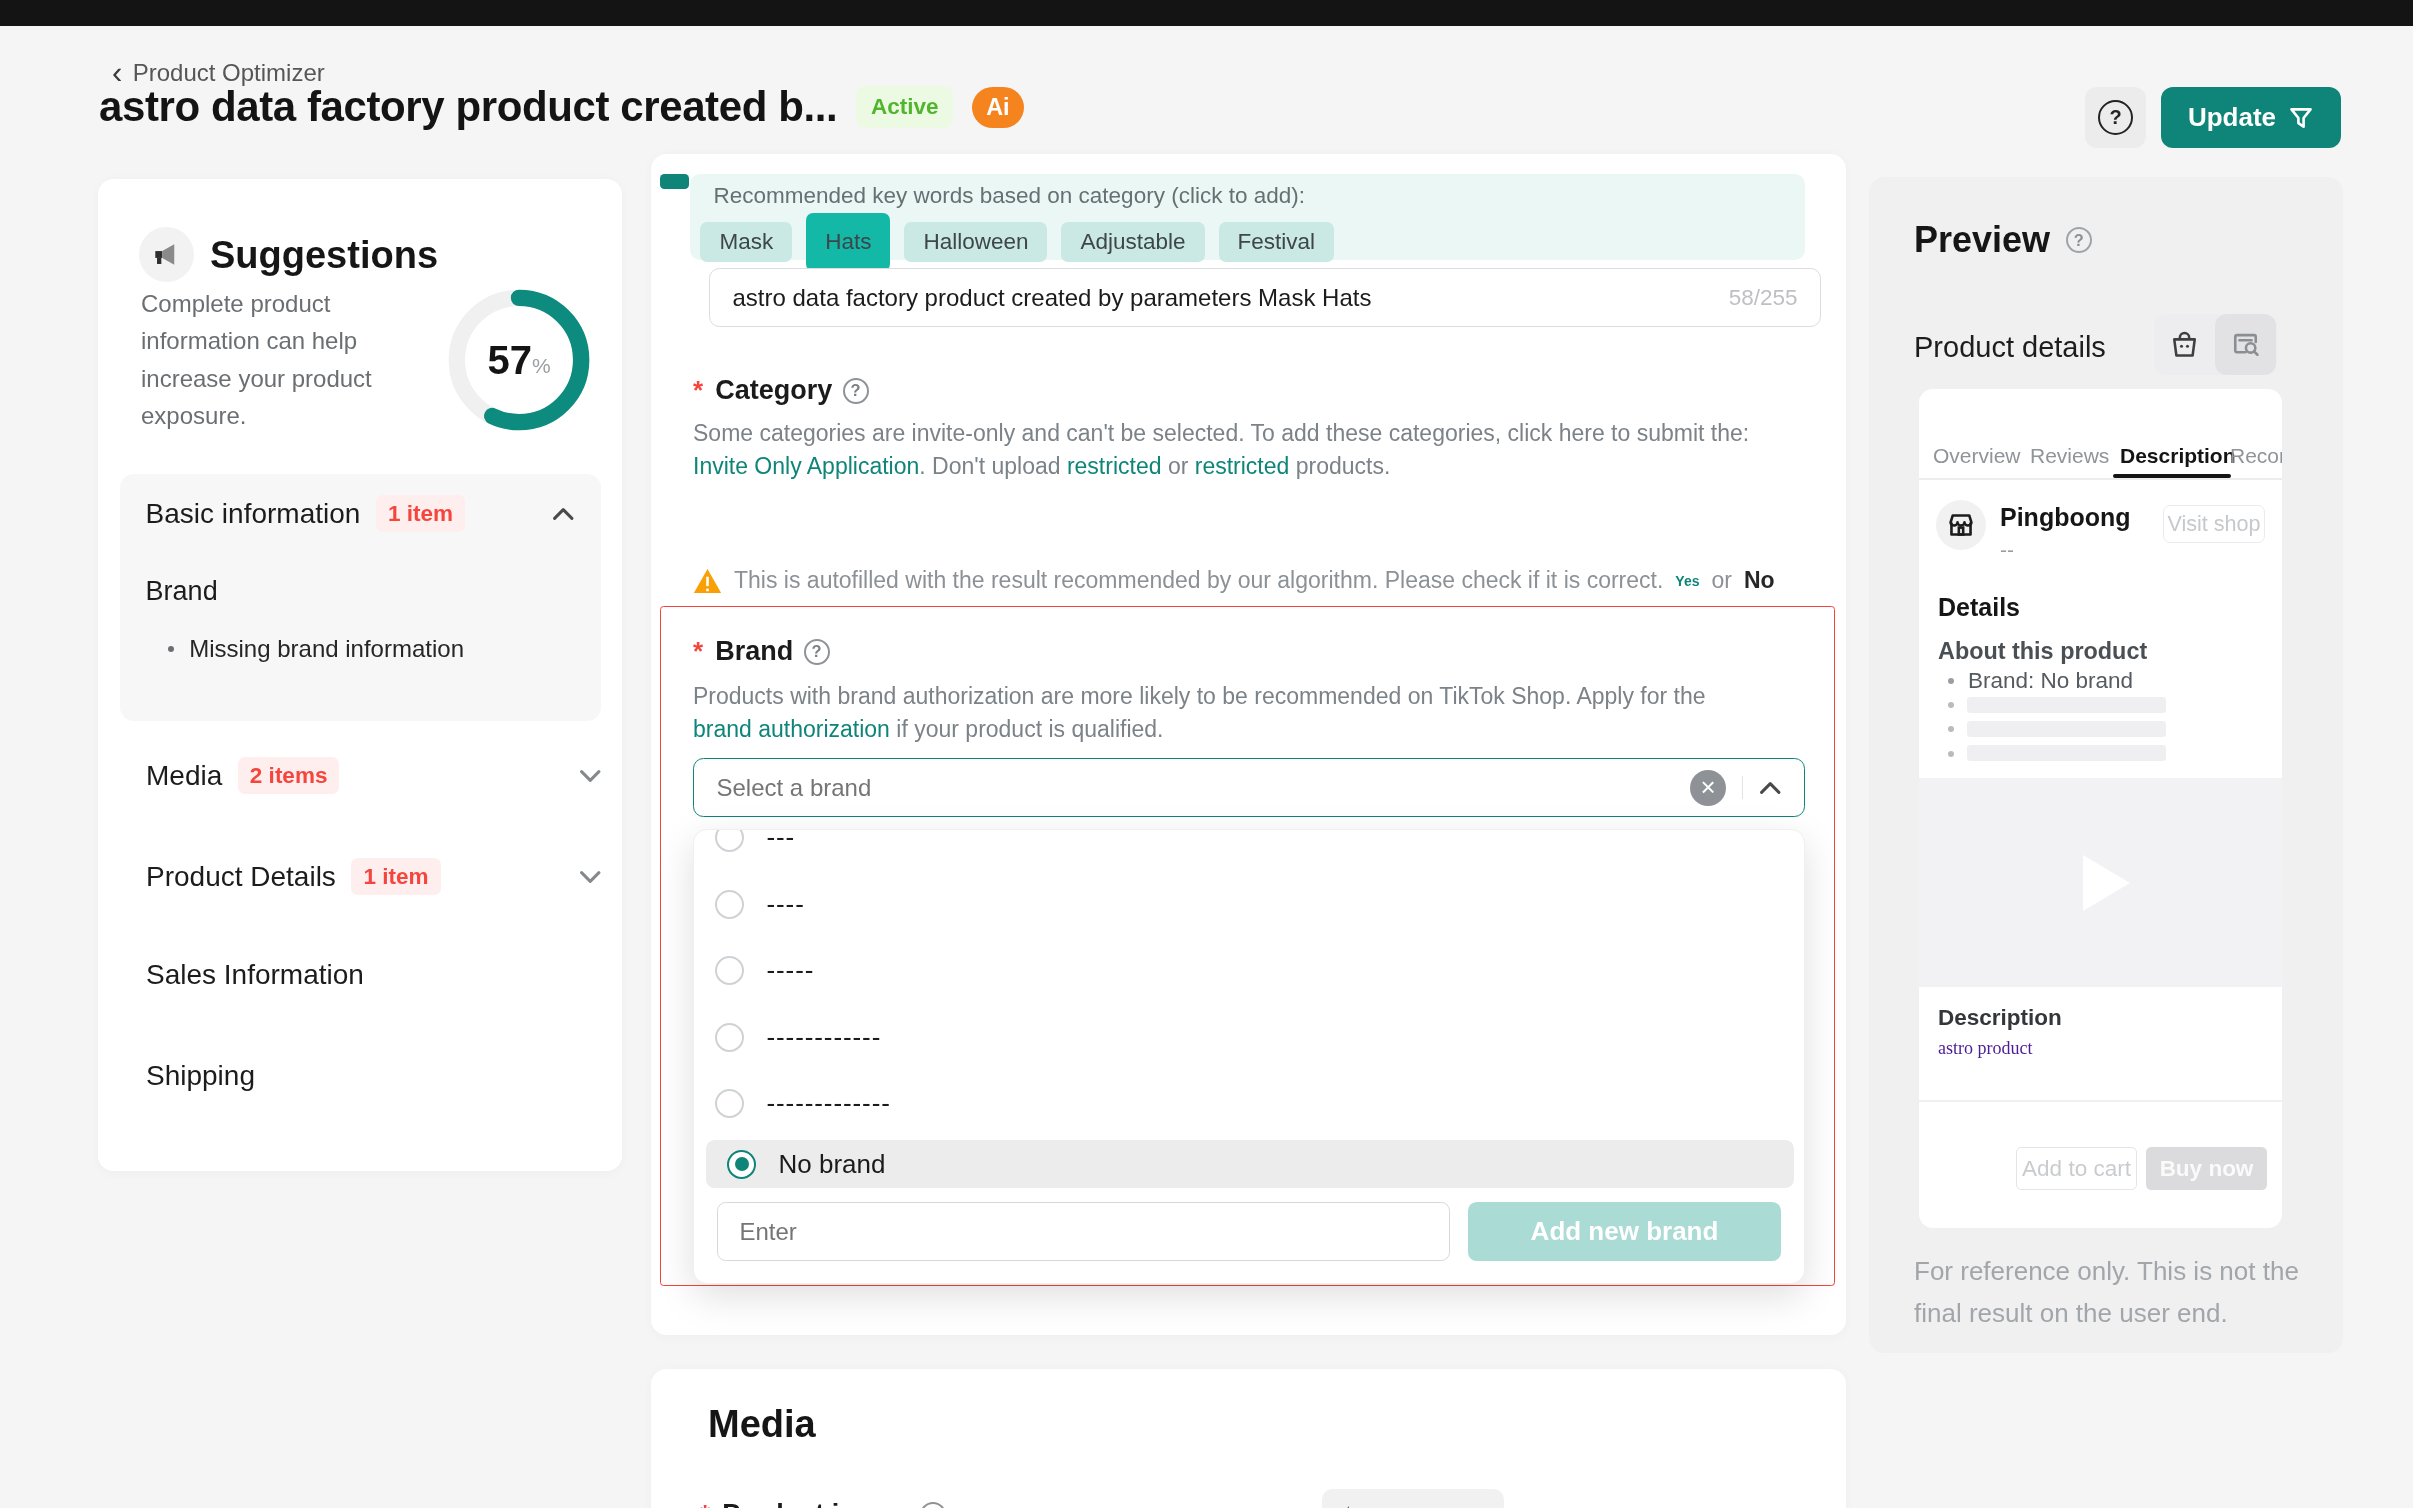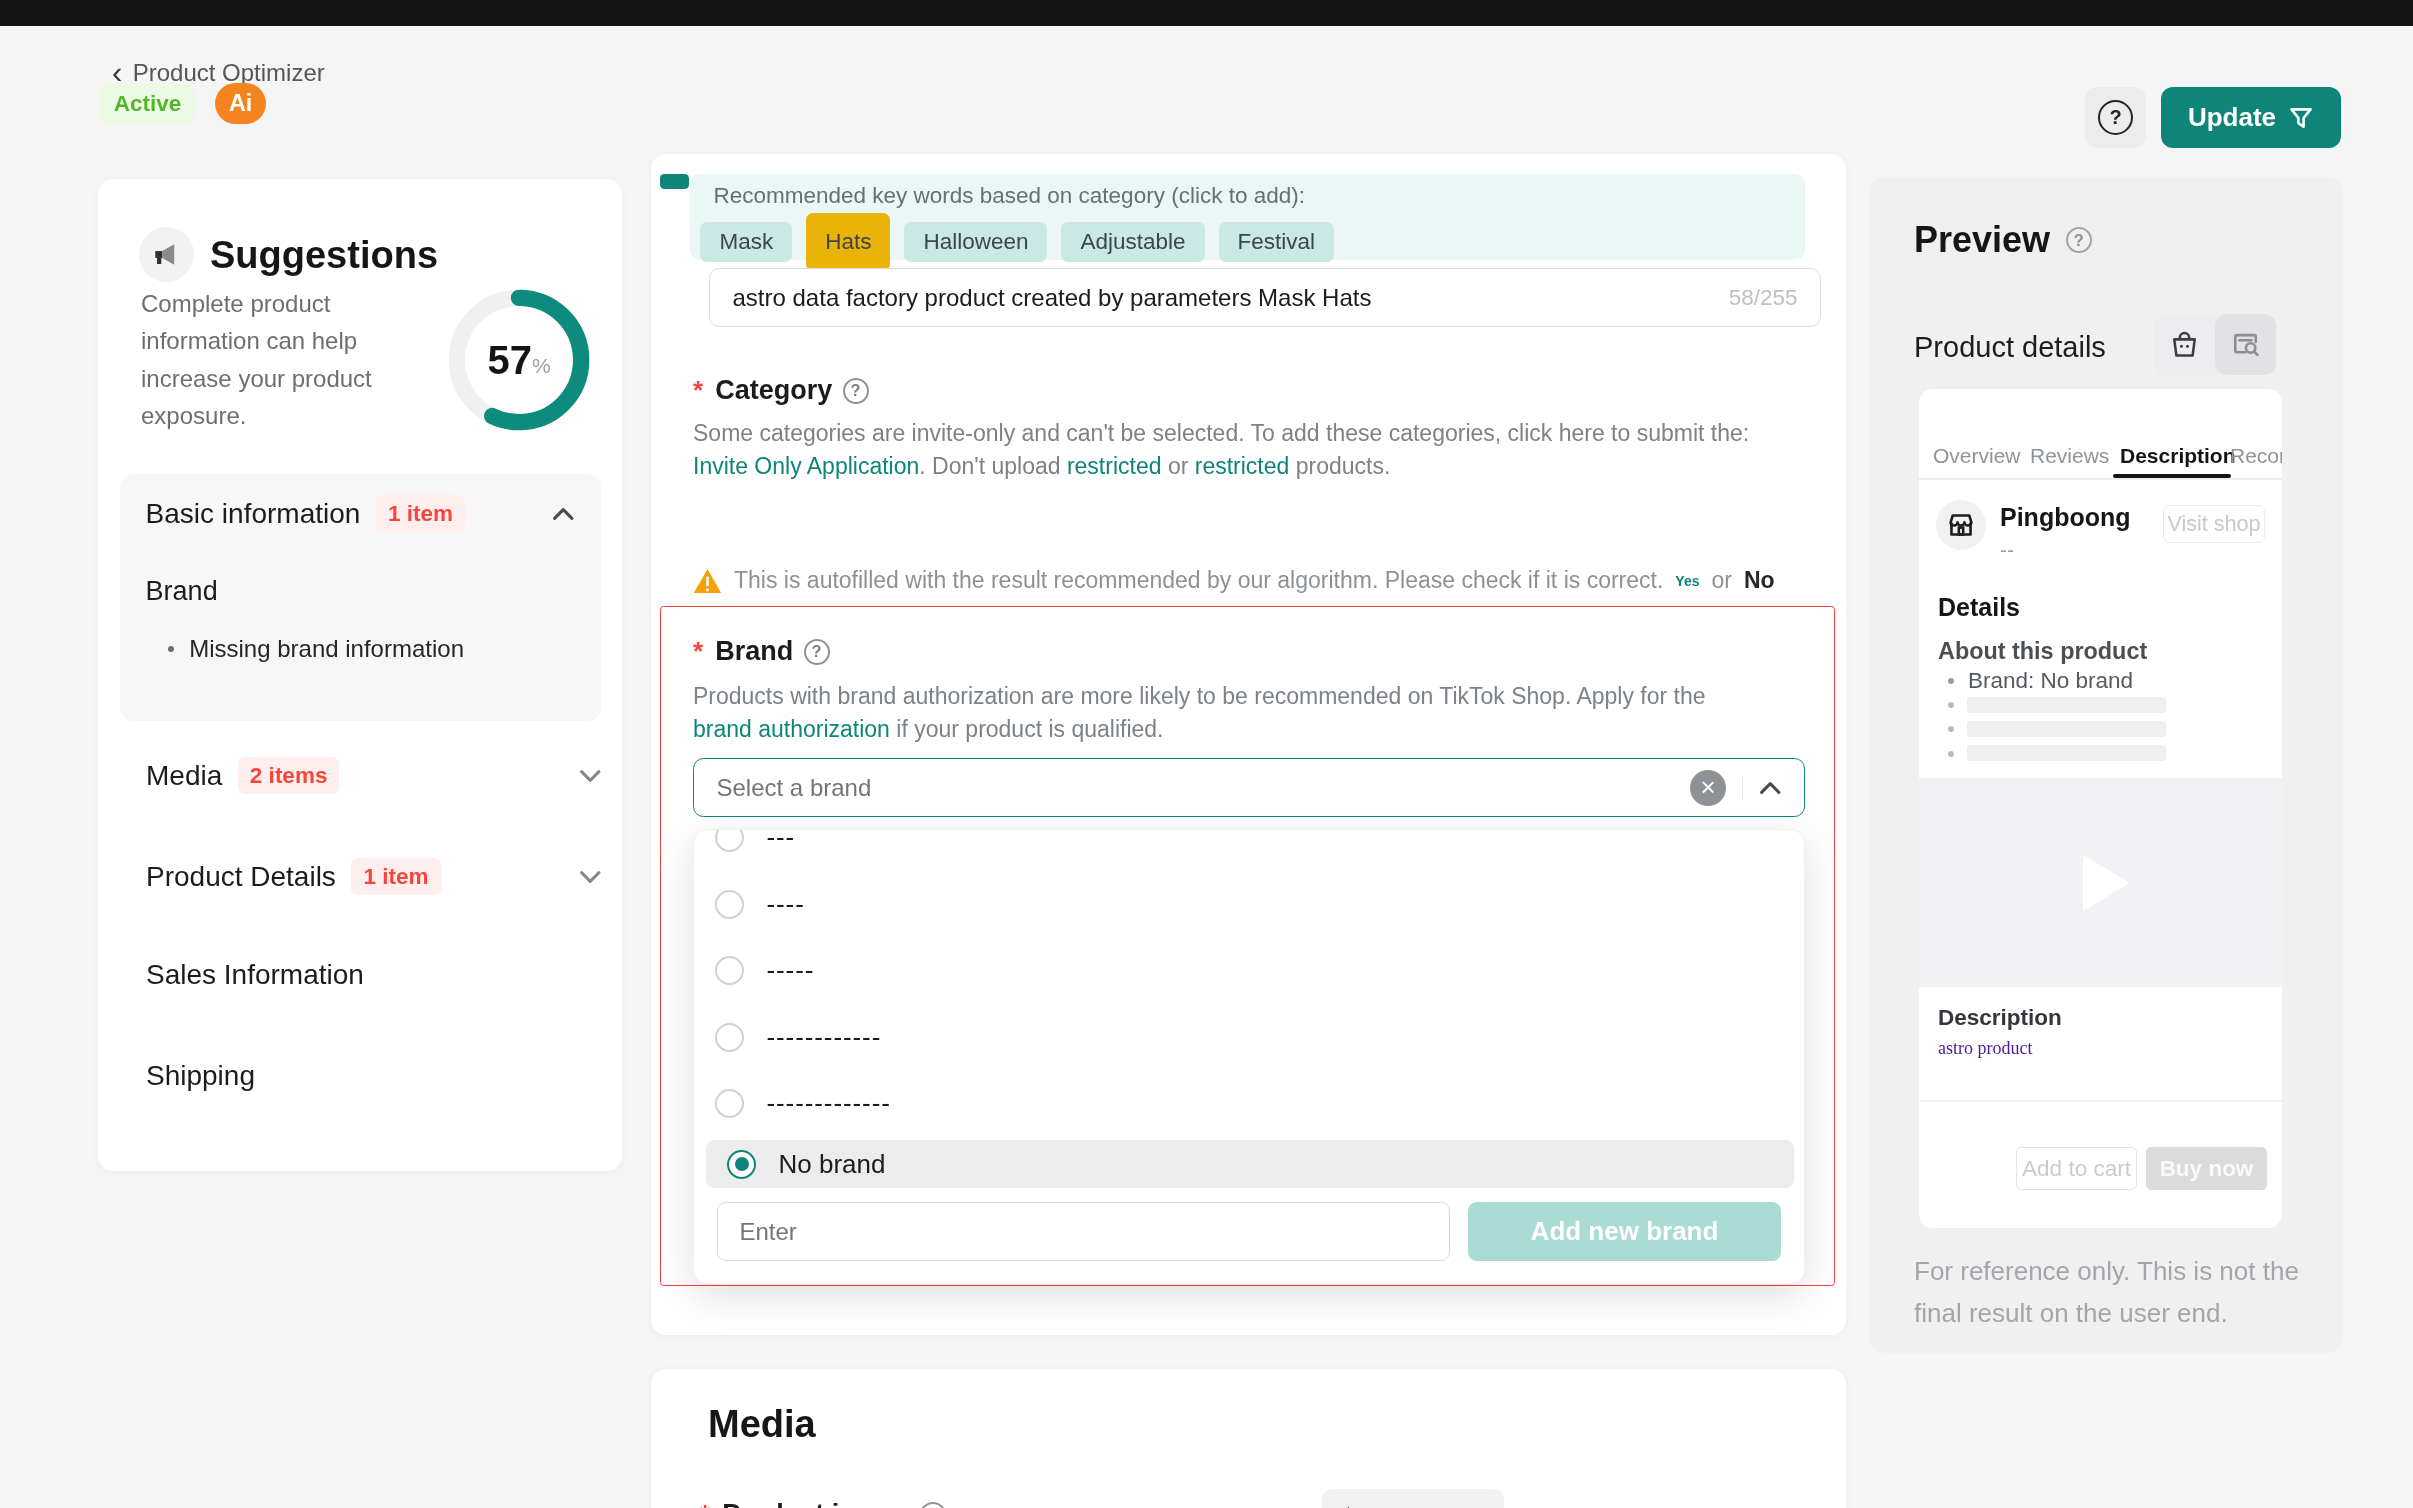--- a/index.html
+++ b/index.html
@@ -49,20 +49,21 @@
 <body>
 
 <div class="abs" style="left:0;top:0;width:2413px;height:26px;background:#141414;"></div>
 
 <div class="abs flex" style="left:112px;top:57px;gap:10.4px;cursor:pointer;">
   <span style="font-size:31px;color:#3a3a3a;line-height:1;">‹</span>
   <span style="font-size:24px;color:#565656;">Product Optimizer</span>
 </div>
 
 <div class="abs flex" style="left:99px;top:83px;gap:19px;">
+  <h1 style="font-size:42px;font-weight:700;letter-spacing:-0.4px;color:#141414;">astro data factory product created b...</h1>
   <span style="background:#EDFAE3;color:#52B52E;font-size:22.5px;font-weight:700;padding:7.8px 14.7px;border-radius:8.7px;">Active</span>
   <span style="background:#F5841F;color:#fff;font-size:23.4px;font-weight:800;padding:7px 14px;border-radius:864px;">Ai</span>
 </div>
 
 <div class="abs flex" style="left:2085px;top:87px;width:61px;height:61px;background:#ECECED;border-radius:12px;justify-content:center;cursor:pointer;">
   <span style="display:inline-flex;align-items:center;justify-content:center;width:35px;height:35px;border:2.6px solid #242424;border-radius:50%;font-size:20px;font-weight:700;color:#242424;">?</span>
 </div>
 
 <div class="abs flex" style="left:2161px;top:87px;width:180px;height:61px;background:#0E8578;border-radius:12px;justify-content:center;gap:12px;cursor:pointer;">
   <span style="color:#fff;font-size:26px;font-weight:600;">Update</span>
@@ -136,21 +137,21 @@
 </div>
 
 <div class="abs card" style="left:651px;top:154px;width:1195px;height:1181px;">
 
   <div class="abs" style="left:8.7px;top:20px;width:29px;height:14.7px;background:#0E8578;border-radius:4.3px;"></div>
 
   <div class="abs" style="left:39px;top:20px;width:1115px;height:86px;background:#EAF7F5;border-radius:10.4px;text-align:center;">
     <div class="abs" style="left:23.4px;top:8.7px;font-size:22.5px;color:#676f73;white-space:nowrap;">Recommended key words based on category (click to add):</div>
     <div class="abs flex" style="left:10.4px;top:39px;gap:14px;">
       <span style="background:#CBE9E4;border-radius:7px;padding:7px 19px;font-size:22.5px;color:#3E464B;cursor:pointer;">Mask</span>
-      <span style="background:#eab308;border-radius:7px;padding:16px 19px;font-size:22.5px;color:#3E464B;cursor:pointer;">Hats</span>
+      <span style="background:#14b8a6;border-radius:7px;padding:16px 19px;font-size:22.5px;color:#3E464B;cursor:pointer;">Hats</span>
       <span style="background:#CBE9E4;border-radius:7px;padding:7px 19px;font-size:22.5px;color:#3E464B;cursor:pointer;">Halloween</span>
       <span style="background:#CBE9E4;border-radius:7px;padding:7px 19px;font-size:22.5px;color:#3E464B;cursor:pointer;">Adjustable</span>
       <span style="background:#CBE9E4;border-radius:7px;padding:7px 19px;font-size:22.5px;color:#3E464B;cursor:pointer;">Festival</span>
     </div>
   </div>
 
   <div class="field flex" style="left:42px;top:114px;width:1112px;height:59px;margin-left:16px;">
     <input type="text" style="border: none; background: transparent; flex: 1 1 0%; font-size: 24px; color: rgb(28, 28, 28); padding: 0px 22.5px;" value="astro data factory product created by parameters Mask Hats">
     <span style="font-size:22.5px;color:#c0c0c4;padding-right:22.5px;">58/255</span>
   </div>

